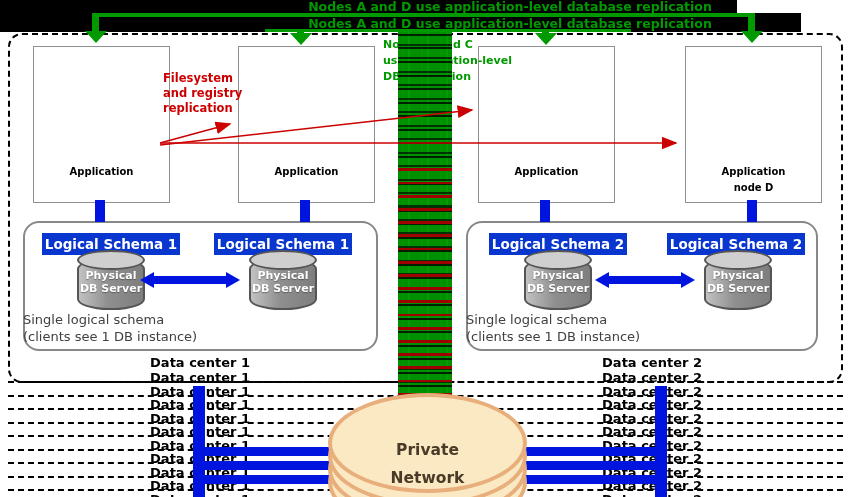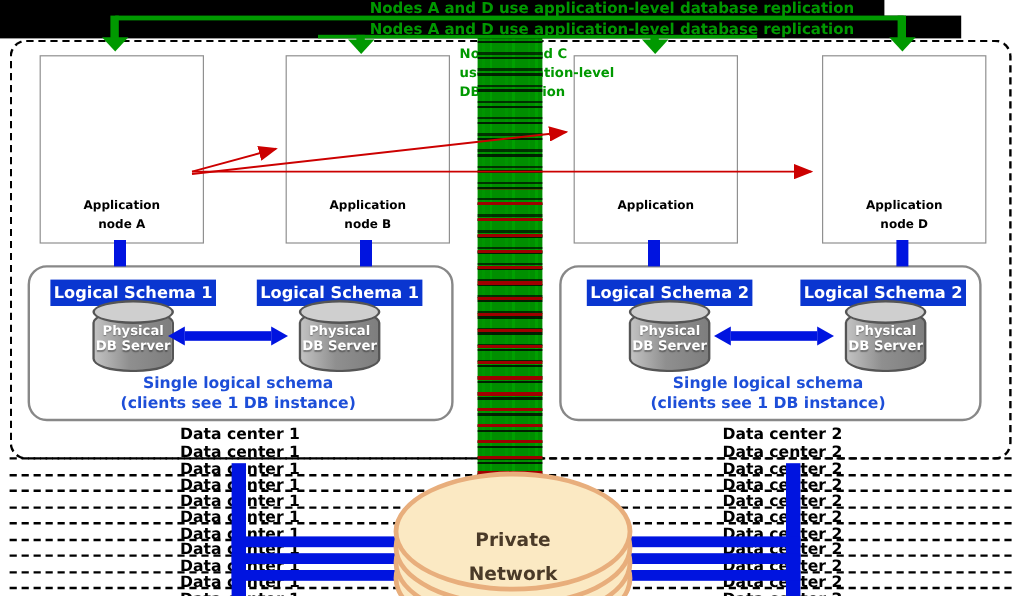--- a/index.html
+++ b/index.html
@@ -30,21 +30,21 @@
              border-radius:32px/11px;background:linear-gradient(90deg,#c2c2c2,#8f8f8f 45%,#7e7e7e);}
   .cyl .cap{position:absolute;left:0;top:0;width:64px;height:16px;border:2px solid #555;
             border-radius:50%;background:#cfcfcf;}
   .cyl .cyl-label{position:absolute;left:-6px;width:80px;top:19px;text-align:center;color:#fff;
             font-weight:bold;font-size:11px;line-height:13px;text-shadow:0 1px 1px rgba(0,0,0,.35);}
   .bshaft{background:#0014e0;z-index:5;}
   .btri-l{width:0;height:0;border-top:8px solid transparent;border-bottom:8px solid transparent;
           border-right:14px solid #0014e0;z-index:5;}
   .btri-r{width:0;height:0;border-top:8px solid transparent;border-bottom:8px solid transparent;
           border-left:14px solid #0014e0;z-index:5;}
-  .caption{text-align:center;color:#1d4ed8;font-weight:bold;font-size:13px;line-height:17px;z-index:4;}
+  .caption{color:#404040;font-weight:normal;font-size:13px;line-height:17px;z-index:4;}
   .dc-label{text-align:center;color:#000;font-weight:bold;font-size:13px;line-height:14px;z-index:4;white-space:nowrap;}
   
   .grow{left:0;width:851px;height:14px;z-index:5;}
   .grow .g1{position:absolute;left:120px;width:160px;text-align:center;font-weight:bold;font-size:13px;color:#000;white-space:nowrap;}
   .grow .g2{position:absolute;left:572px;width:160px;text-align:center;font-weight:bold;font-size:13px;color:#000;white-space:nowrap;}
   .grow .dash{position:absolute;top:11px;left:8px;width:835px;border-top:2px dashed #000;}
   
   .bc-note{z-index:6;color:#009900;font-weight:bold;font-size:11px;line-height:16px;white-space:nowrap;}
   .vband{z-index:7;background-color:#008f00;background-image:
       repeating-linear-gradient(0deg,transparent 0 2px,rgba(0,0,0,.78) 2px 4px,transparent 4px 6px,rgba(0,0,0,.66) 6px 8px,transparent 8px 13.5px),
@@ -64,27 +64,25 @@
 <body>
 
 <div id="stage">
 
   <div class="abs dc-outer" style="left:8px;top:33px;width:406px;height:346px;"></div>
   <div class="abs dc-outer" style="left:433px;top:33px;width:406px;height:346px;"></div>
 
   <div class="abs node-box" style="left:33px;top:46px;width:135px;height:155px;">
     <div class="node-label">
       <div>Application</div>
-        <div>node A</div>
     </div>
   </div>
   <div class="abs node-box" style="left:238px;top:46px;width:135px;height:155px;">
     <div class="node-label">
       <div>Application</div>
-        <div>node B</div>
     </div>
   </div>
   <div class="abs node-box" style="left:478px;top:46px;width:135px;height:155px;">
     <div class="node-label">
       <div>Application</div>
     </div>
   </div>
   <div class="abs node-box" style="left:685px;top:46px;width:135px;height:155px;">
     <div class="node-label">
       <div>Application</div>
@@ -210,20 +208,25 @@
 
   <div class="abs bc-note" style="left:383px;top:37px;">
     <div>Nodes B and C</div>
     <div>use application-level</div>
     <div>DB replication</div>
   </div>
 
   <div class="abs vband" style="left:398px;top:31px;width:54px;height:466px;"></div>
   <div class="abs vband-red" style="left:398px;top:158px;width:54px;height:339px;"></div>
 
+  <div class="abs fs-note" style="left:163px;top:71px;">
+    <div>Filesystem</div>
+    <div>and registry</div>
+    <div>replication</div>
+  </div>
   <svg class="abs red-svg" width="851" height="497" viewBox="0 0 851 497">
     <defs>
       <marker id="ra" markerWidth="10" markerHeight="8" refX="9" refY="4" orient="auto">
         <path d="M0,0 L10,4 L0,8 Z" fill="#cc0000"></path>
       </marker>
     </defs>
     <line x1="160" y1="143" x2="230" y2="124" stroke="#cc0000" stroke-width="1.6" marker-end="url(#ra)"></line>
     <line x1="160" y1="145" x2="472" y2="110" stroke="#cc0000" stroke-width="1.6" marker-end="url(#ra)"></line>
     <line x1="160" y1="143" x2="676" y2="143" stroke="#cc0000" stroke-width="1.6" marker-end="url(#ra)"></line>
   </svg>

